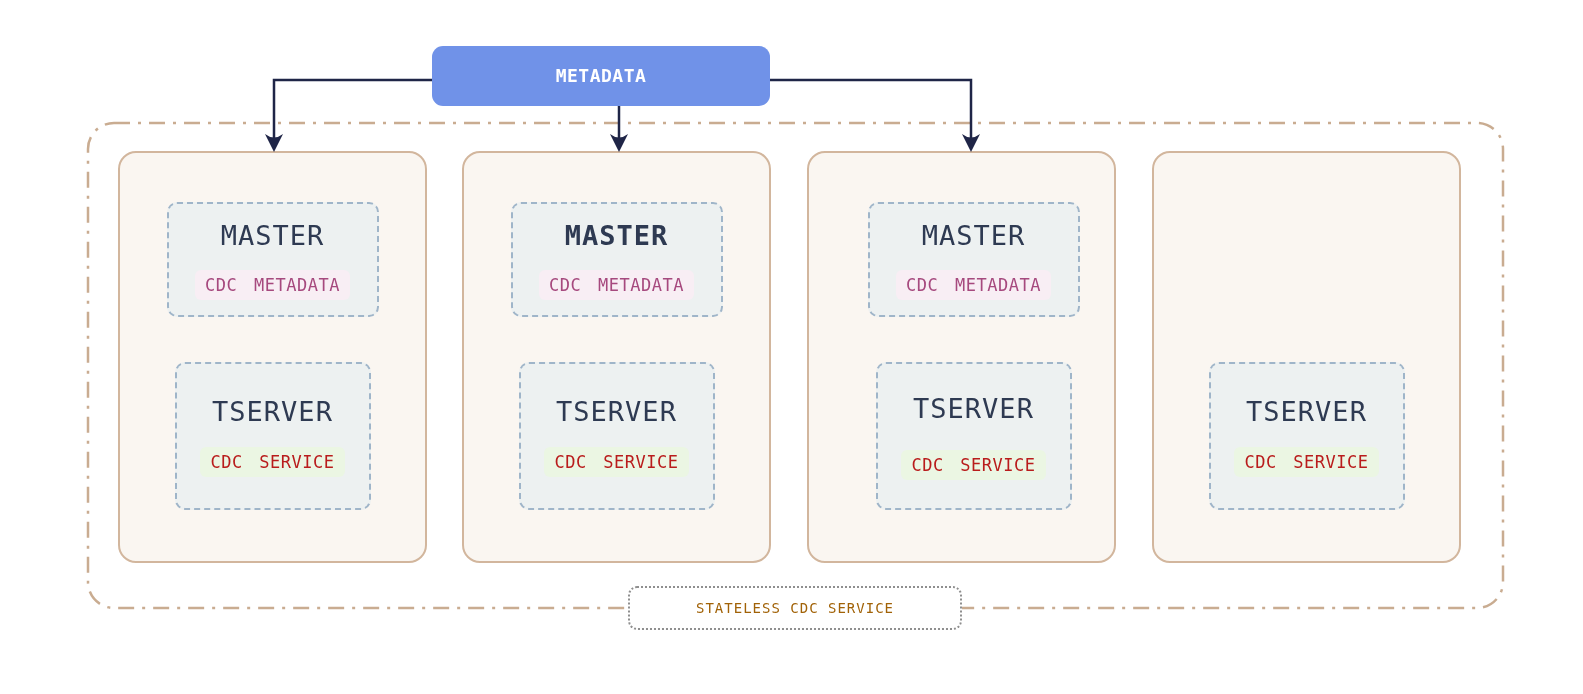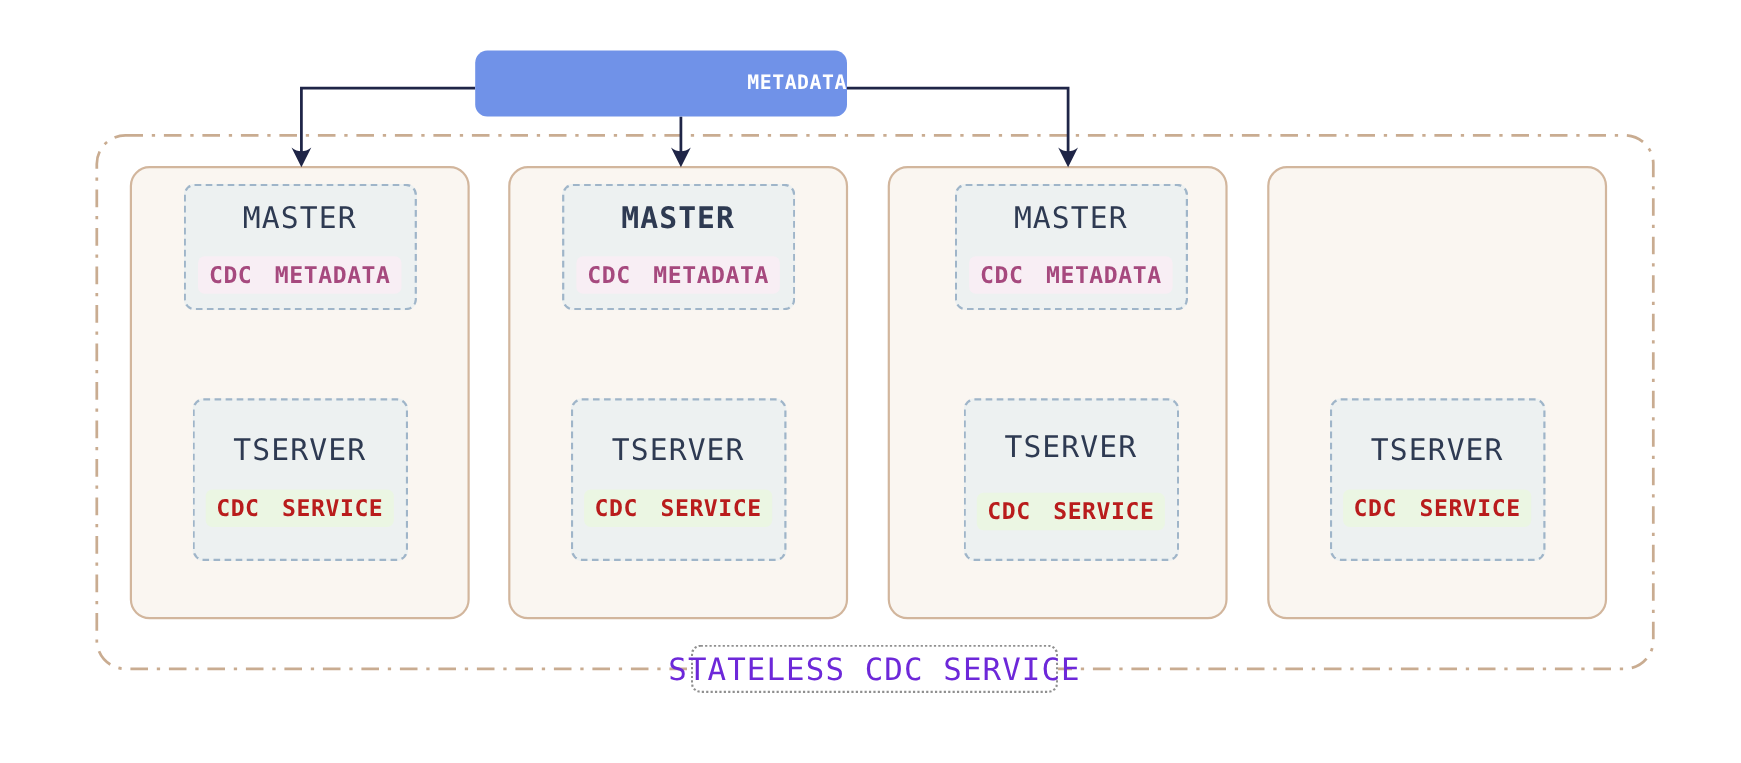--- a/index.html
+++ b/index.html
@@ -4,21 +4,21 @@
 <style>
   html, body { margin: 0; padding: 0; background: #ffffff; }
   body { width: 1583px; height: 694px; font-family: "DejaVu Sans Mono", monospace; }
   .stage { position: relative; width: 1583px; height: 694px; overflow: hidden; background: #ffffff; }
 
   svg.overlay { position: absolute; left: 0; top: 0; z-index: 2; }
 
   .raft-box {
     position: absolute; left: 432px; top: 46px; width: 338px; height: 60px;
     background: #7092e8; border-radius: 11px; z-index: 3;
-    display: flex; flex-direction: column; align-items: flex-end; justify-content: center;
+    display: flex; flex-direction: column; align-items: center; justify-content: center;
     color: #ffffff; font-weight: bold; font-size: 18px; line-height: 24px; letter-spacing: 0.5px;
   }
 
   .node {
     position: absolute; top: 151px; width: 309px; height: 412px;
     background: #faf6f1; border: 2px solid #d2b69d; border-radius: 18px;
     box-sizing: border-box; z-index: 1;
   }
   .node-1 { left: 118px; }
   .node-2 { left: 462px; }
@@ -26,40 +26,40 @@
   .node-4 { left: 1152px; }
 
   .inner {
     position: absolute; left: 50%; transform: translateX(-50%);
     border: 2px dashed #9fb5c9; border-radius: 10px; background: #edf1f1;
     box-sizing: border-box;
     display: flex; flex-direction: column; align-items: center; justify-content: center;
   }
   .node-3 .inner { transform: translateX(calc(-50% + 12px)); }
 
-  .master-box  { top: 14px;  width: 212px; height: 115px; gap: 19px; }
+  .master-box  { top: 49px;  width: 212px; height: 115px; gap: 19px; }
   .tserver-box { top: 209px; width: 196px; height: 148px; gap: 20px; }
   .node-3 .tserver-box { gap: 26px; }
 
   .role { font-size: 27px; color: #2e3a52; letter-spacing: 1px; white-space: nowrap; }
   .node-2 .master-box .role { font-weight: bold; }
 
   .pill {
-    font-size: 21px; font-weight: bold; white-space: nowrap;
+    font-size: 17px; font-weight: normal; white-space: nowrap;
     padding: 5px 10px; border-radius: 6px; word-spacing: 0.35em; letter-spacing: 0.5px;
   }
   .pill-metadata { color: #a6497e; background: #f8eef4; }
   .pill-service  { color: #b91c1c; background: #ebf6e3; }
 
   .cluster-label {
     position: absolute; left: 628px; top: 586px; width: 334px; height: 44px;
     background: #ffffff; border: 2px dotted #8f8f8f; border-radius: 9px;
     box-sizing: border-box; z-index: 4;
     display: flex; align-items: center; justify-content: center;
-    font-size: 28px; color: #6d28d9; letter-spacing: 1px; white-space: nowrap;
+    font-size: 14px; color: #a16207; letter-spacing: 1px; white-space: nowrap;
   }
 </style>
 </head>
 <body>
 
 <div class="stage">
 
   <svg class="overlay" width="1583" height="694" viewBox="0 0 1583 694">
 
     <rect x="88" y="123" width="1415" height="485" rx="26" ry="26" fill="none" stroke="#c9ac91" stroke-width="2.5" stroke-dasharray="16 8 3 8"></rect>

